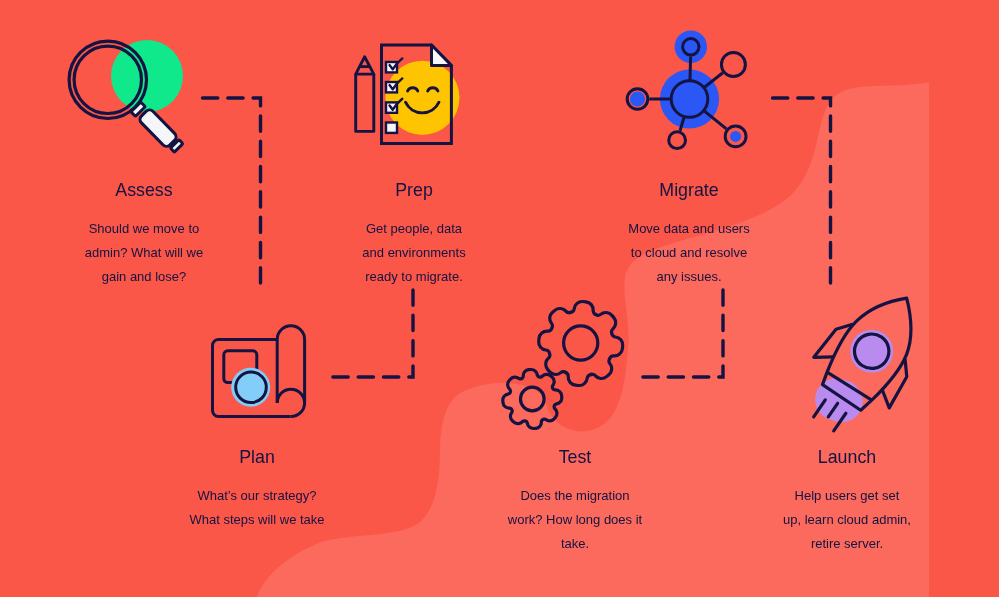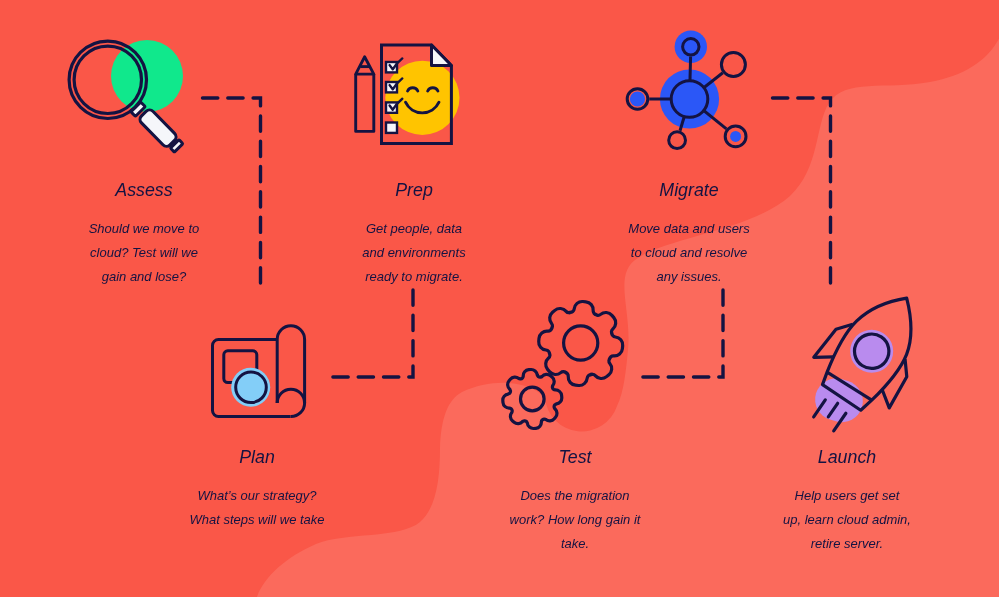--- a/index.html
+++ b/index.html
@@ -1,19 +1,19 @@
 <!DOCTYPE html>
 <html><head>
 <meta charset="utf-8">
 <title>Cloud Migration Steps</title>
 <style>
   html,body{margin:0;padding:0;}
   body{width:999px;height:597px;overflow:hidden;background:#FA5748;
        font-family:"Liberation Sans",sans-serif;}
-  #stage{position:relative;width:999px;height:597px;overflow:hidden;font-style:italic;}
+  #stage{position:relative;width:929px;height:597px;overflow:hidden;}
   #bgblob{position:absolute;left:0;top:0;}
   .icon{position:absolute;}
   .conn{position:absolute;}
   .step{position:absolute;text-align:center;}
   .step-title{font-size:17.8px;color:#141342;line-height:21px;margin:0;}
   .step-body{font-size:13px;color:#141342;line-height:24px;margin:0;}
   .sp{height:16px;}
 </style>
 </head>
 <body>
@@ -132,21 +132,21 @@
     <path d="M202.5,98 H260.5 V285" stroke-dasharray="15.3 10"></path>
     <path d="M413,290 V377 H326" stroke-dasharray="15.3 10"></path>
     <path d="M772.5,98 H830.5 V285" stroke-dasharray="15.3 10"></path>
     <path d="M723,290 V377 H637" stroke-dasharray="15.3 10"></path>
   </svg>
 
   <div class="step" style="left:44px;top:180px;width:200px">
     <p class="step-title">Assess</p>
     <div class="sp"></div>
     <p class="step-body">Should we move to</p>
-    <p class="step-body">cloud? Test will we</p>
+    <p class="step-body">admin? What will we</p>
     <p class="step-body">gain and lose?</p>
   </div>
 
   <div class="step" style="left:314px;top:180px;width:200px">
     <p class="step-title">Prep</p>
     <div class="sp"></div>
     <p class="step-body">Get people, data</p>
     <p class="step-body">and environments</p>
     <p class="step-body">ready to migrate.</p>
   </div>
@@ -163,21 +163,21 @@
     <p class="step-title">Plan</p>
     <div class="sp"></div>
     <p class="step-body">What’s our strategy?</p>
     <p class="step-body">What steps will we take</p>
   </div>
 
   <div class="step" style="left:455px;top:447px;width:240px">
     <p class="step-title">Test</p>
     <div class="sp"></div>
     <p class="step-body">Does the migration</p>
-    <p class="step-body">work? How long gain it</p>
+    <p class="step-body">work? How long does it</p>
     <p class="step-body">take.</p>
   </div>
 
   <div class="step" style="left:727px;top:447px;width:240px">
     <p class="step-title">Launch</p>
     <div class="sp"></div>
     <p class="step-body">Help users get set</p>
     <p class="step-body">up, learn cloud admin,</p>
     <p class="step-body">retire server.</p>
   </div>

